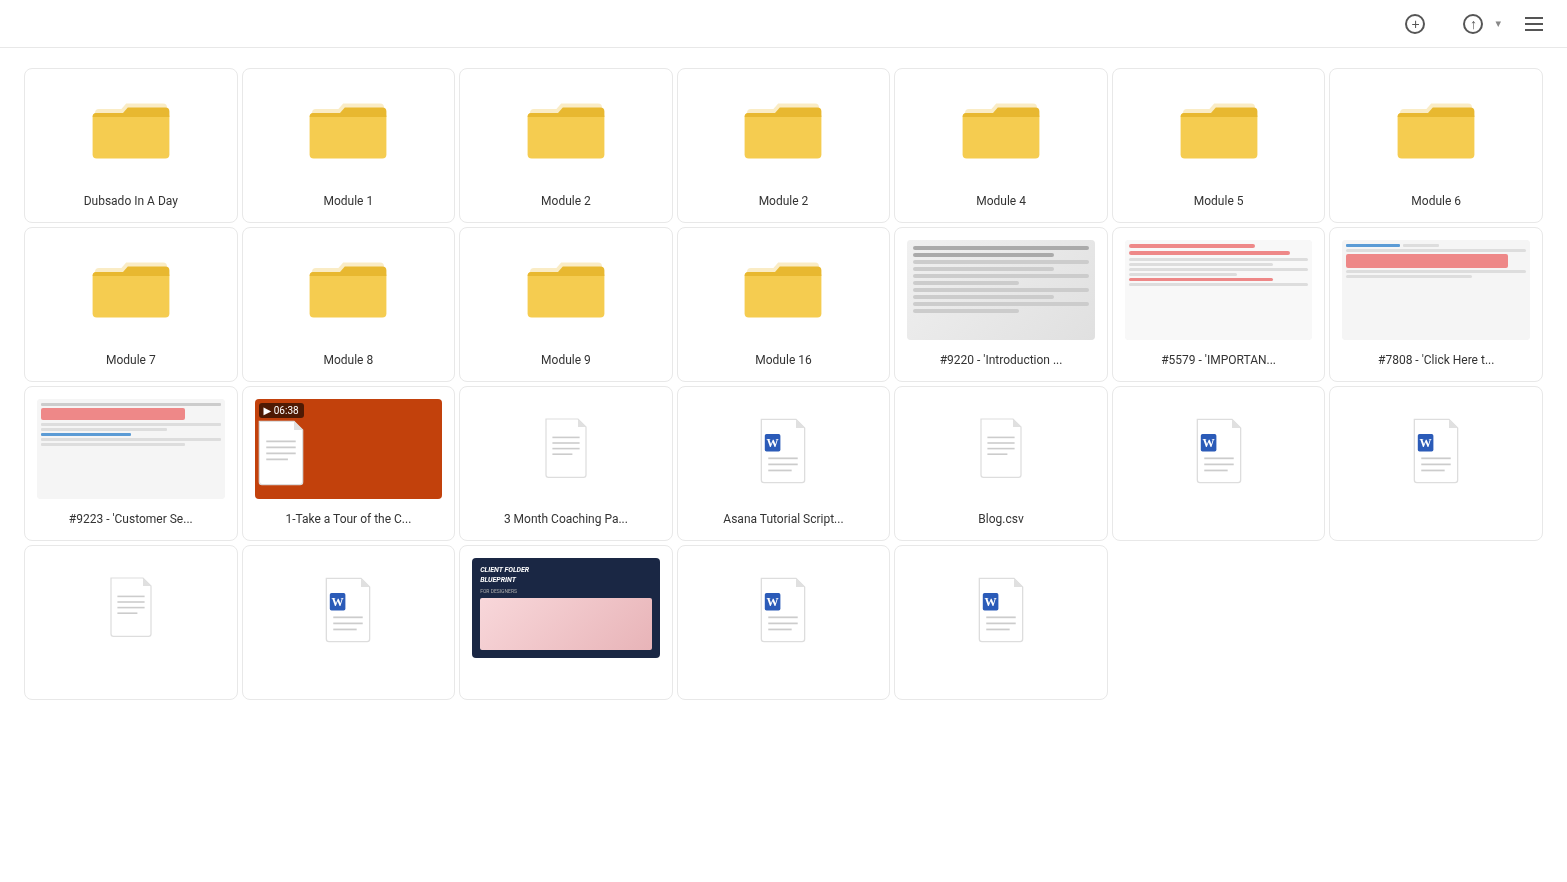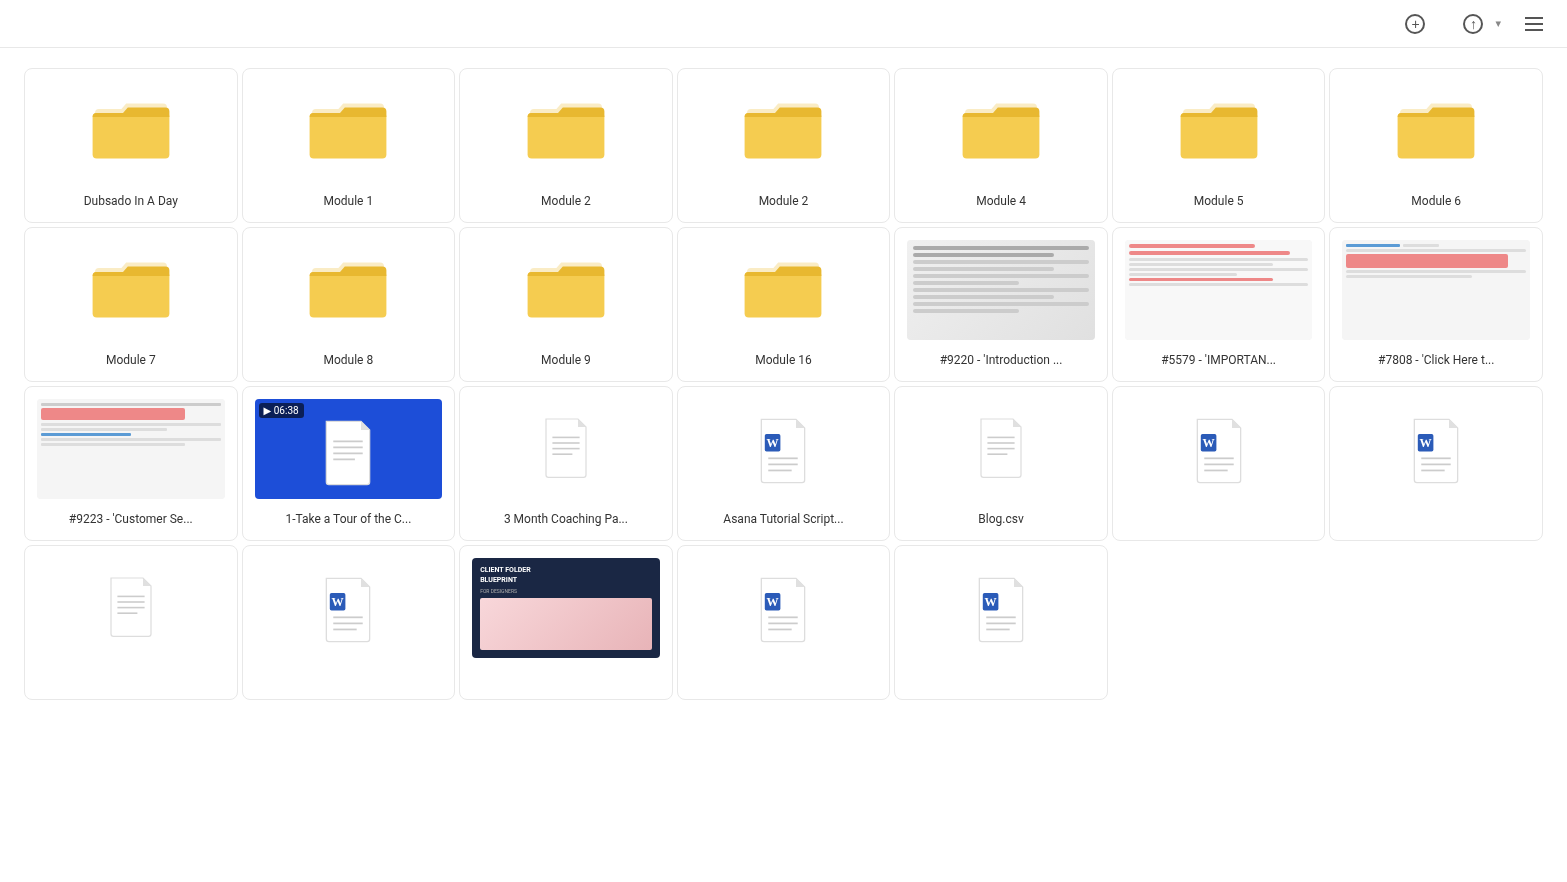--- a/index.html
+++ b/index.html
@@ -374,21 +374,21 @@
         <div style="height:3px; background:#5b9bd5; border-radius:1px; margin-bottom:2px; width:50%;"></div>
         <div style="height:3px; background:#ddd; border-radius:1px; margin-bottom:2px;"></div>
         <div style="height:3px; background:#ddd; border-radius:1px; margin-bottom:2px; width:80%;"></div>
       </div>
     </div>
       </div>
       <div class="item-label">#9223 - 'Customer Se...</div>
     </div>
     <div class="grid-item">
       <div class="thumbnail-wrapper">
-      <div style="width:100%; height:100%; background:#1d4ed8; display:flex; align-items:center; justify-content:center; position:relative;">
+      <div style="width:100%; height:100%; background:#c2410c; display:flex; align-items:center; justify-content:flex-start; position:relative;">
         <div style="width:52px; height:64px;"><svg viewBox="0 0 60 80" xmlns="http://www.w3.org/2000/svg">
     <path d="M5 5 L45 5 L55 15 L55 75 Q55 78 52 78 L8 78 Q5 78 5 75 Z" fill="#fff" stroke="#ddd" stroke-width="1.5"></path>
     <path d="M45 5 L45 15 L55 15 Z" fill="#e0e0e0"></path>
     <line x1="13" y1="28" x2="47" y2="28" stroke="#ccc" stroke-width="2"></line>
     <line x1="13" y1="35" x2="47" y2="35" stroke="#ccc" stroke-width="2"></line>
     <line x1="13" y1="42" x2="47" y2="42" stroke="#ccc" stroke-width="2"></line>
     <line x1="13" y1="49" x2="38" y2="49" stroke="#ccc" stroke-width="2"></line>
   </svg></div>
         <div class="video-badge">▶ 06:38</div>
       </div>
@@ -472,21 +472,21 @@
     <text x="11" y="37" font-size="14" fill="white" font-family="serif" font-weight="bold">W</text>
     <line x1="13" y1="50" x2="47" y2="50" stroke="#ccc" stroke-width="2"></line>
     <line x1="13" y1="57" x2="47" y2="57" stroke="#ccc" stroke-width="2"></line>
     <line x1="13" y1="64" x2="40" y2="64" stroke="#ccc" stroke-width="2"></line>
   </svg></div>
       <div class="item-label"></div>
     </div>
     <div class="grid-item">
       <div class="thumbnail-wrapper">
         <div style="width:100%; height:100%; background:#1a2744; display:flex; flex-direction:column; padding:8px;">
-    <div style="color:#fff; font-size:7px; font-weight:bold; line-height:1.4;">CLIENT FOLDER<br>BLUEPRINT</div>
+    <div style="color:#fff; font-size:7px; font-weight:bold; line-height:1.4;font-style:italic;">CLIENT FOLDER<br>BLUEPRINT</div>
     <div style="color:#aaa; font-size:5px; margin-top:2px;">FOR DESIGNERS</div>
     <div style="width:100%; flex:1; background:linear-gradient(135deg, #f8d7da 0%, #e8b4b8 100%); margin-top:4px; border-radius:2px;"></div>
   </div>
       </div>
       <div class="item-label"></div>
     </div>
     <div class="grid-item">
       <div class="word-icon"><svg viewBox="0 0 60 80" xmlns="http://www.w3.org/2000/svg">
     <path d="M5 5 L45 5 L55 15 L55 75 Q55 78 52 78 L8 78 Q5 78 5 75 Z" fill="#fff" stroke="#ddd" stroke-width="1.5"></path>
     <path d="M45 5 L45 15 L55 15 Z" fill="#e0e0e0"></path>

